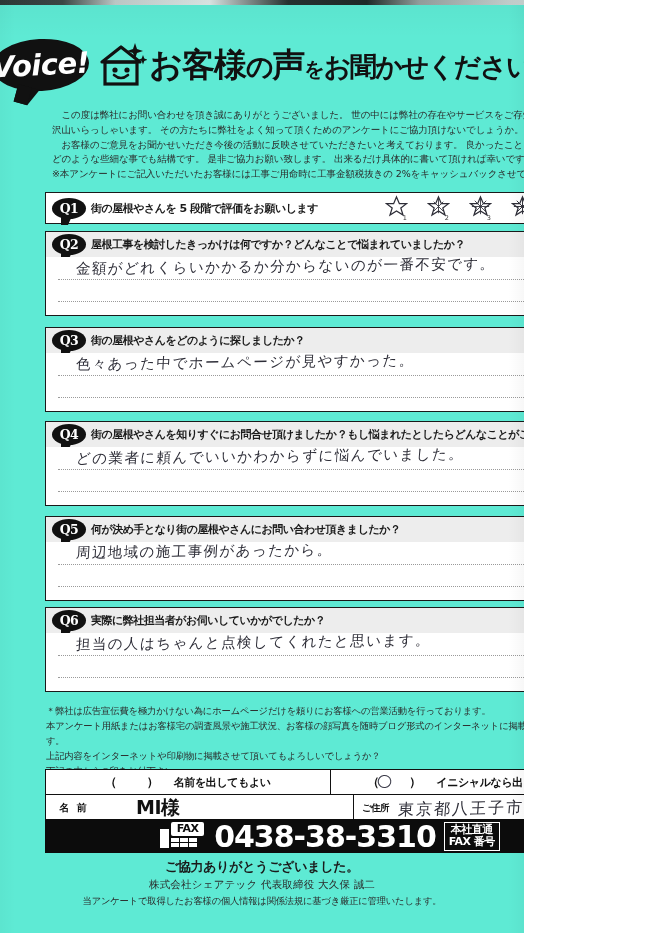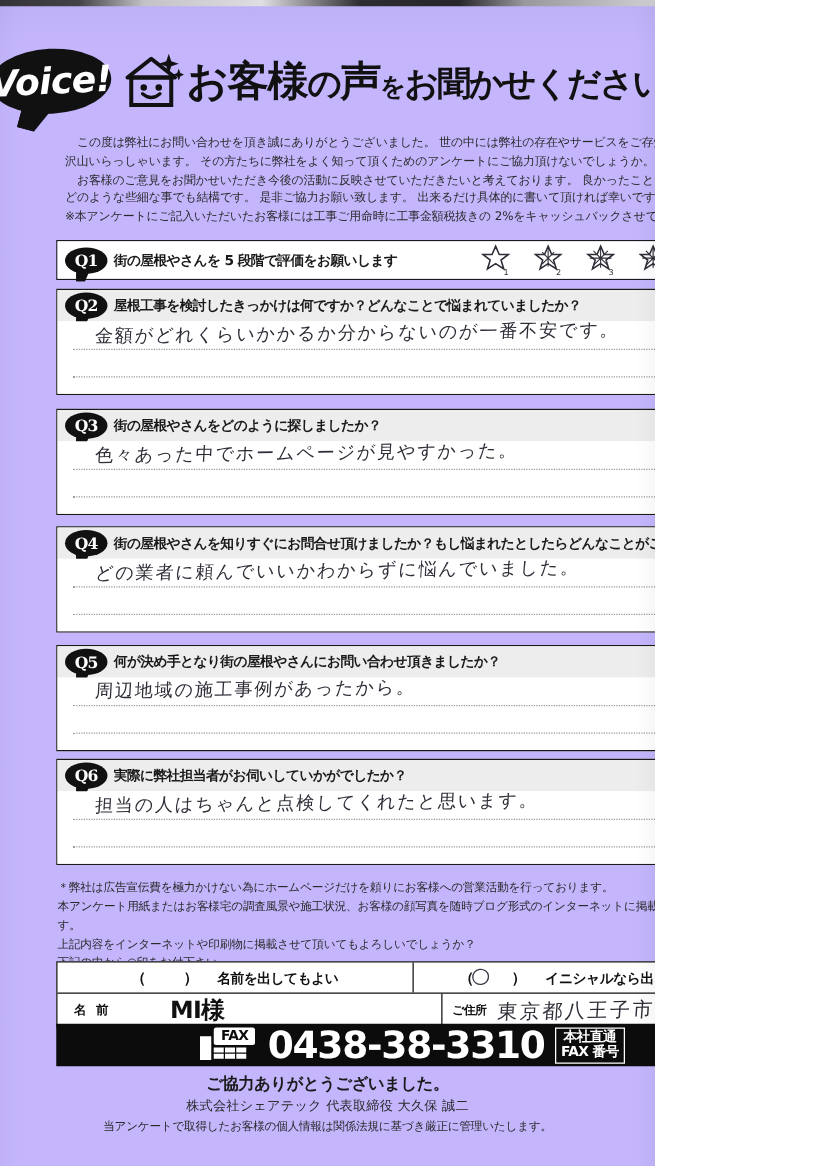--- a/index.html
+++ b/index.html
@@ -7,21 +7,21 @@
     padding: 0;
     background: #ffffff;
   }
   body {
     font-family: "DejaVu Sans", "Liberation Sans", sans-serif;
   }
   #page {
     position: relative;
     width: 524px;
     height: 933px;
-    background: #c4b5fd;
+    background: #5eead4;
     overflow: hidden;
     color: #111;
   }
   
   .scan-top-edge {
     position: absolute;
     top: 0; left: 0; right: 0;
     height: 5px;
     background: linear-gradient(to right,
       #2a2a2a 0%, #3a3a3a 12%, #c9c9c9 22%, #e8e8e8 40%,

